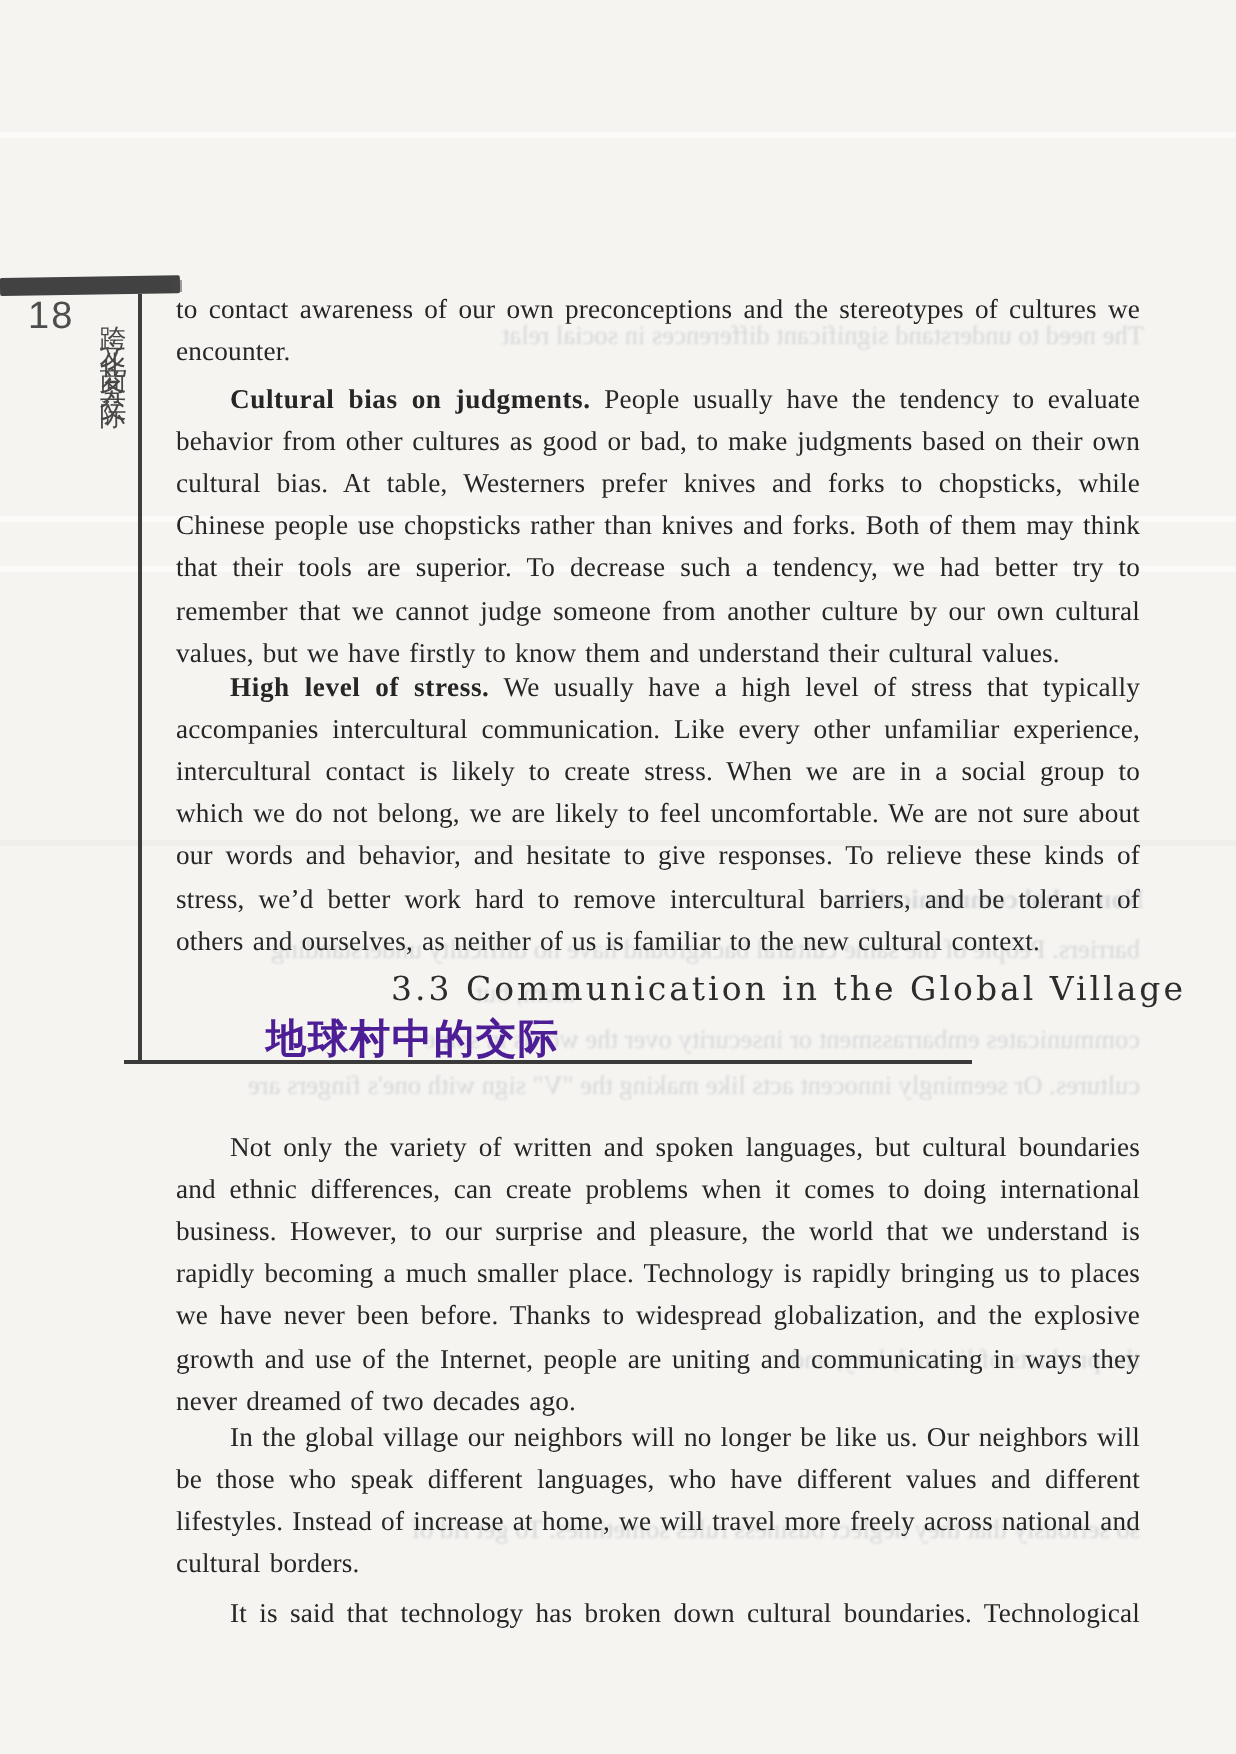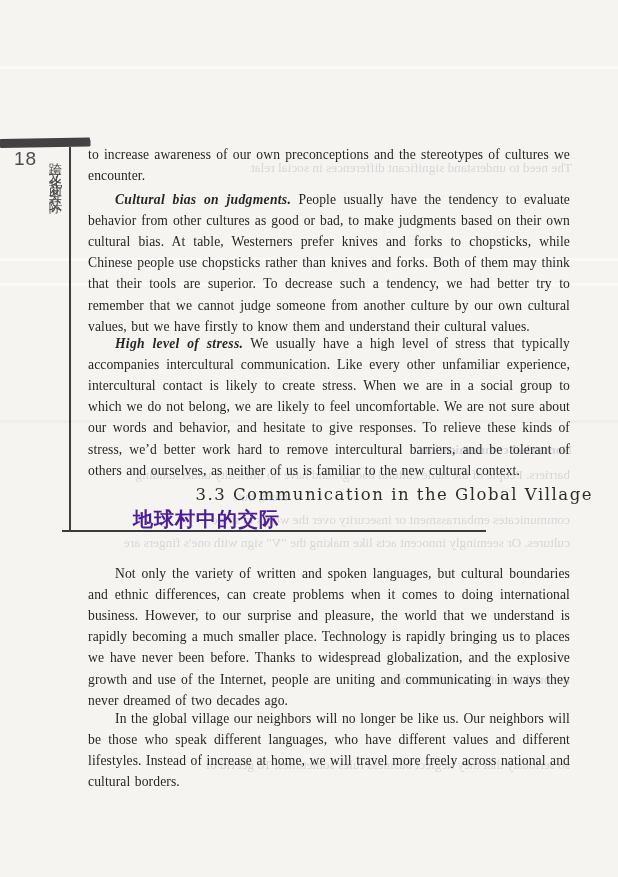--- a/index.html
+++ b/index.html
@@ -20,21 +20,21 @@
   .page-num{position:absolute;left:14px;top:148px;font-family:"Liberation Sans", sans-serif;
             font-size:19px;letter-spacing:1px;color:#4d4d4d;}
   .v-title{position:absolute;left:47px;top:152px;writing-mode:vertical-rl;text-orientation:upright;
            font-family:"DejaVu Sans", sans-serif;font-size:13.5px;letter-spacing:6.5px;
            color:#474747;}
   .v-rule{position:absolute;left:69px;top:147px;width:2px;height:384px;background:#3d3d3d;}
   
   .para{position:absolute;left:88px;width:482px;color:#262626;font-size:13.6px;
         line-height:21.2px;text-align:justify;letter-spacing:.1px;word-spacing:1px;}
   .para.indent{text-indent:27px;}
-  .para b{letter-spacing:.3px;font-style:italic;}
+  .para b{letter-spacing:.3px;}
   .stretch{text-align:justify;text-align-last:justify;white-space:normal;}
   
   .sec-head{position:absolute;left:93px;top:485px;width:500px;color:#2c2c2c;
             font-family:"DejaVu Serif", serif;font-size:16.5px;letter-spacing:1.5px;
             font-weight:500;white-space:nowrap;text-align:right;}
   .sec-sub{position:absolute;left:133px;top:506px;color:#4c1d95;font-weight:bold;
            font-family:"DejaVu Sans", sans-serif;font-size:20px;letter-spacing:1px;}
   .sec-underline{position:absolute;left:62px;top:530px;width:424px;height:2px;background:#3a3a3a;}
   
   .speck{position:absolute;background:rgba(70,70,70,.5);}
@@ -56,30 +56,31 @@
   <div class="ghost" style="top:510px;left:150px;width:420px">communicates embarrassment or insecurity over the words in some</div>
   <div class="ghost" style="top:533px;left:88px;width:482px">cultures. Or seemingly innocent acts like making the "V" sign with one's fingers are</div>
   <div class="ghost" style="top:670px;left:340px;width:230px">the products of limited, lazy, and</div>
   <div class="ghost" style="top:755px;left:88px;width:482px">so seriously that they neglect business rules sometimes. To get rid of</div>
 
   <div class="tab-bar"></div>
   <div class="page-num">18</div>
   <div class="v-title">跨文化商务交际</div>
   <div class="v-rule"></div>
 
-  <p class="para" style="top:130px">to increase awareness of our own preconceptions and the stereotypes of cultures we encounter.</p>
+  <p class="para" style="top:130px">to contact awareness of our own preconceptions and the stereotypes of cultures we encounter.</p>
 
   <p class="para indent" style="top:175px"><b>Cultural bias on judgments.</b><span> People usually have the tendency to evaluate behavior from other cultures as good or bad, to make judgments based on their own cultural bias. At table, Westerners prefer knives and forks to chopsticks, while Chinese people use chopsticks rather than knives and forks. Both of them may think that their tools are superior. To decrease such a tendency, we had better try to remember that we cannot judge someone from another culture by our own cultural values, but we have firstly to know them and understand their cultural values.</span></p>
 
   <p class="para indent" style="top:319px"><b>High level of stress.</b><span> We usually have a high level of stress that typically accompanies intercultural communication. Like every other unfamiliar experience, intercultural contact is likely to create stress. When we are in a social group to which we do not belong, we are likely to feel uncomfortable. We are not sure about our words and behavior, and hesitate to give responses. To relieve these kinds of stress, we’d better work hard to remove intercultural barriers, and be tolerant of others and ourselves, as neither of us is familiar to the new cultural context.</span></p>
 
   <div class="sec-head">3.3 Communication in the Global Village</div>
   <div class="sec-sub">地球村中的交际</div>
   <div class="sec-underline"></div>
 
   <p class="para indent" style="top:549px">Not only the variety of written and spoken languages, but cultural boundaries and ethnic differences, can create problems when it comes to doing international business. However, to our surprise and pleasure, the world that we understand is rapidly becoming a much smaller place. Technology is rapidly bringing us to places we have never been before. Thanks to widespread globalization, and the explosive growth and use of the Internet, people are uniting and communicating in ways they never dreamed of two decades ago.</p>
 
   <p class="para indent" style="top:694px">In the global village our neighbors will no longer be like us. Our neighbors will be those who speak different languages, who have different values and different lifestyles. Instead of increase at home, we will travel more freely across national and cultural borders.</p>
 
+  <p class="para indent stretch" style="top:782px">It is said that technology has broken down cultural boundaries. Technological</p>
 
   <div class="speck" style="left:86px;top:140px;width:5px;height:6px"></div>
 
 </div>
 
 </body></html>

